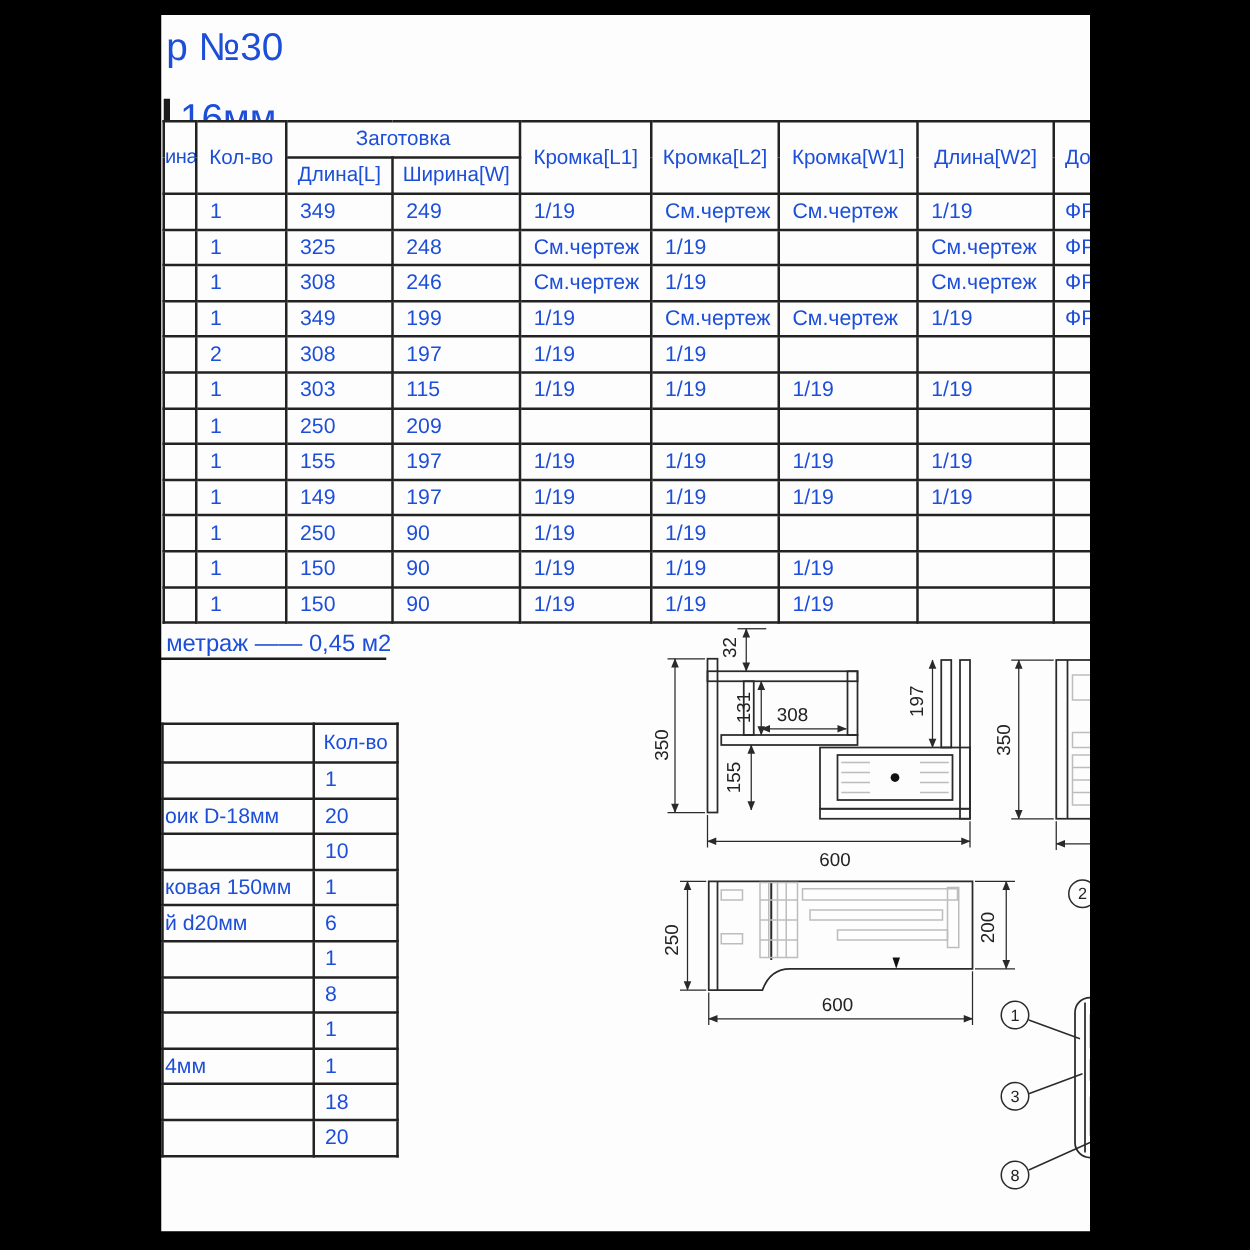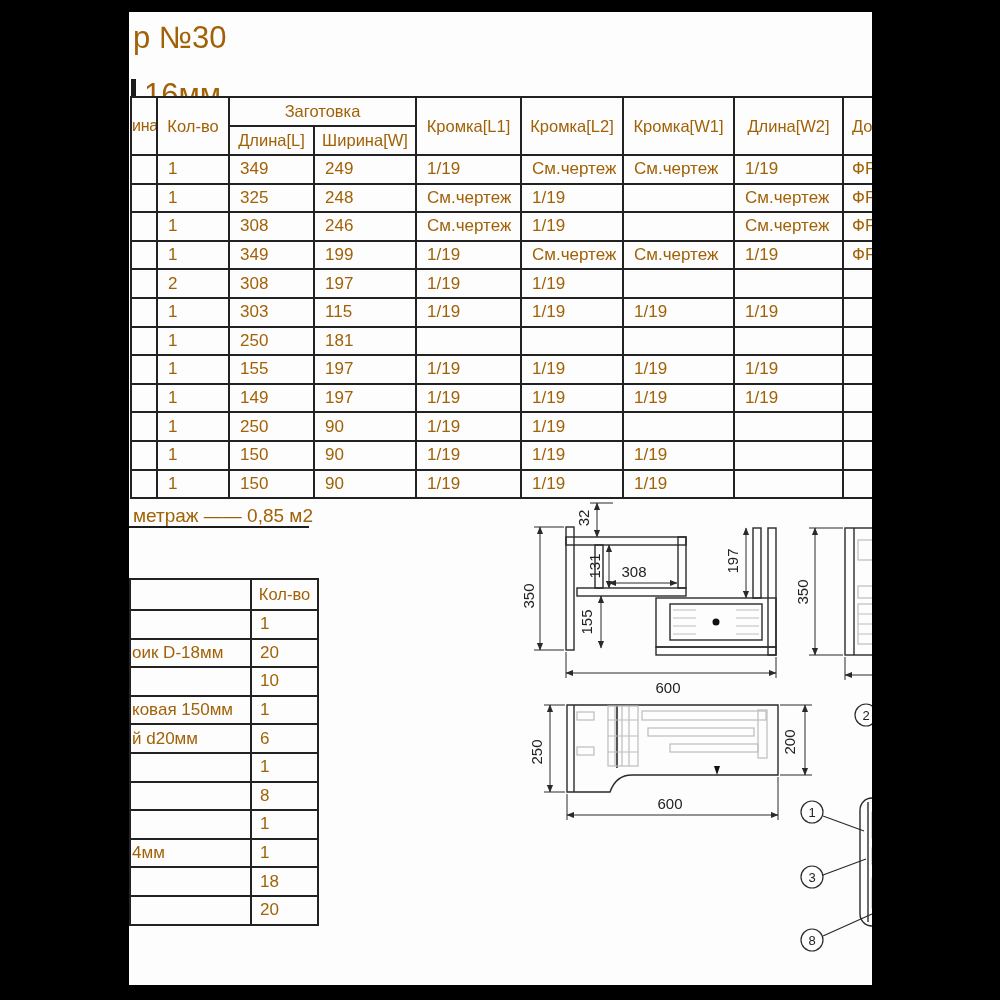--- a/index.html
+++ b/index.html
@@ -1,17 +1,17 @@
 <!DOCTYPE html>
 <html><head>
 <meta charset="utf-8">
 <style>
   html,body{margin:0;padding:0;background:#000;}
   .stage{position:relative;width:1000px;height:1000px;background:#fdfdfd;overflow:hidden;
-         font-family:"Liberation Sans",sans-serif;color:#a16207;}
+         font-family:"Liberation Sans",sans-serif;color:#1d4ed8;}
   .bar{position:absolute;background:#000;z-index:9;}
   .bar-left{left:0;top:0;width:129px;height:1000px;}
   .bar-right{left:872px;top:0;width:128px;height:1000px;}
   .bar-top{left:0;top:0;width:1000px;height:12px;}
   .bar-bottom{left:0;top:985px;width:1000px;height:15px;}
 
   .title1{position:absolute;left:133px;top:20px;font-size:31px;white-space:nowrap;}
   .title2-wrap{position:absolute;left:131px;top:62px;display:flex;align-items:flex-start;margin-top:15px;}
   .glyph-frag{display:inline-block;width:5px;height:24px;background:#1b1b1b;margin:2px 8px 0 0;}
   .title2{font-size:31px;white-space:nowrap;}
@@ -141,21 +141,21 @@
           <td>1/19</td>
           <td>1/19</td>
           <td>1/19</td>
           <td>1/19</td>
           <td style="padding-left: 8px;"></td>
         </tr>
         <tr>
           <td></td>
           <td>1</td>
           <td>250</td>
-          <td>181</td>
+          <td>209</td>
           <td></td>
           <td></td>
           <td></td>
           <td></td>
           <td style="padding-left: 8px;"></td>
         </tr>
         <tr>
           <td></td>
           <td>1</td>
           <td>155</td>
@@ -206,21 +206,21 @@
           <td>90</td>
           <td>1/19</td>
           <td>1/19</td>
           <td>1/19</td>
           <td></td>
           <td style="padding-left: 8px;"></td>
         </tr>
       </tbody>
   </table>
 
-  <div class="note">метраж —— 0,85 м2</div>
+  <div class="note">метраж —— 0,45 м2</div>
   <div class="note-underline"></div>
 
 
   <table id="hw-table">
     <colgroup>
         <col style="width:121px">
         <col style="width:67px">
       </colgroup>
     <thead>
       <tr>

